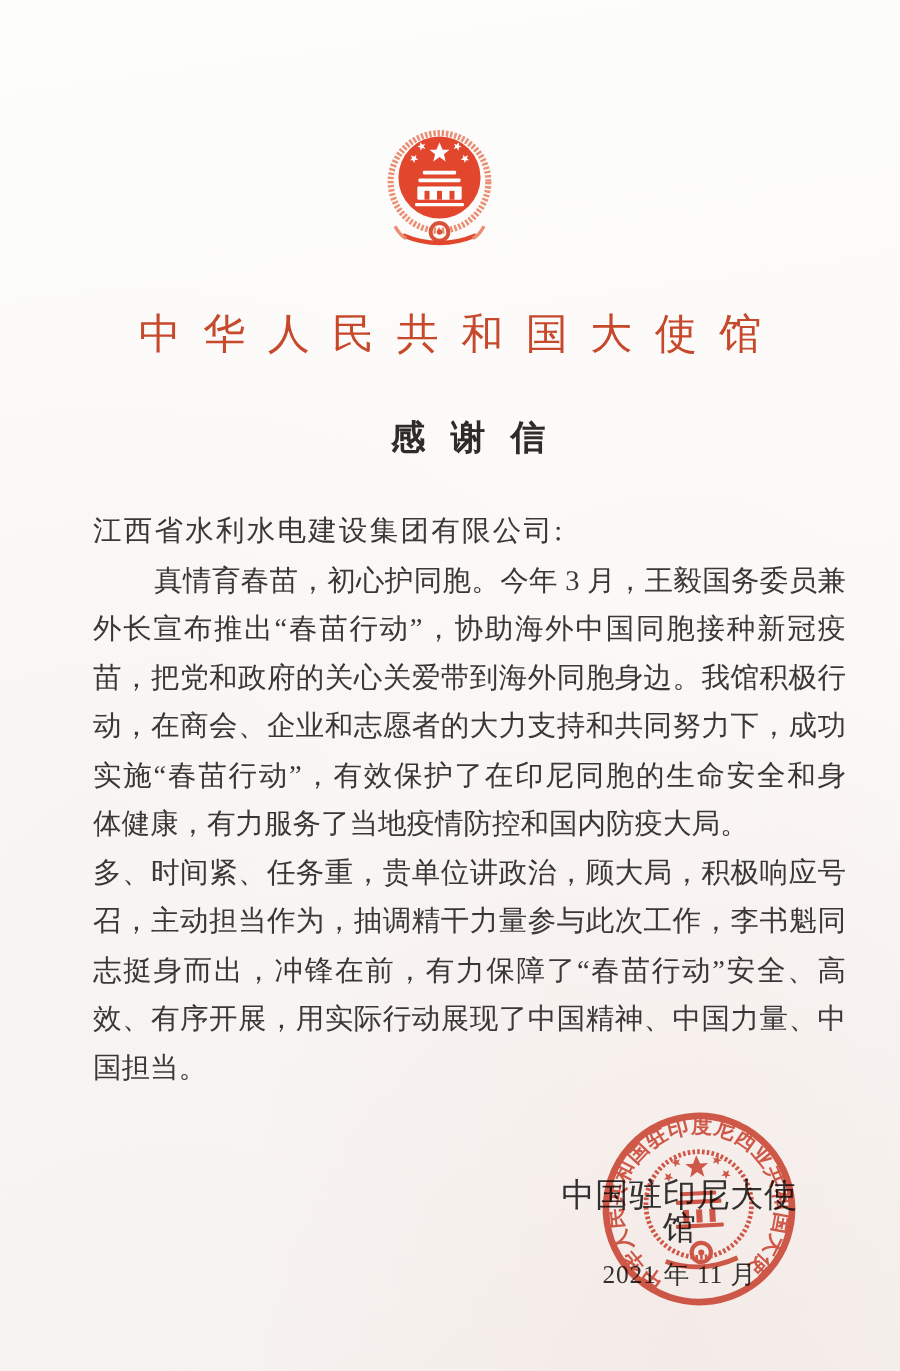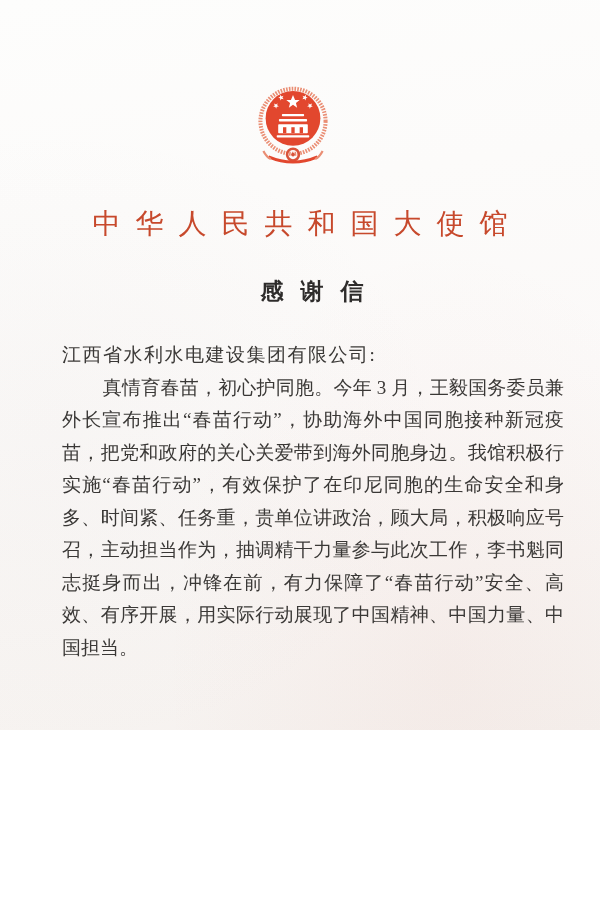--- a/index.html
+++ b/index.html
@@ -1,18 +1,18 @@
 <!DOCTYPE html>
 <html><head>
 <meta charset="utf-8">
 <style>
   html,body{margin:0;padding:0;}
   .page{
     position:relative;
-    width:600px;height:730px;
+    width:600px;height:914px;
     overflow:hidden;
     font-family:"Liberation Serif","DejaVu Serif",serif;
     background:
       radial-gradient(ellipse at 75% 92%, rgba(214,120,105,0.06), transparent 45%),
       radial-gradient(ellipse at 10% 60%, rgba(180,170,165,0.05), transparent 50%),
       linear-gradient(172deg,#fdfdfc 0%,#fbf9f8 55%,#f5f1ee 100%);
   }
   .emblem{
     position:absolute;left:256px;top:78px;width:74px;height:94px;
   }
@@ -89,21 +89,23 @@
 
   <div class="letterhead">中华人民共和国大使馆</div>
 
   <div class="letter-title">感谢信</div>
 
   <div class="body-block">
     <div class="line salutation">江西省水利水电建设集团有限公司:</div>
     <div class="line j indent">真情育春苗，初心护同胞。今年 3 月，王毅国务委员兼</div>
     <div class="line j">外长宣布推出“春苗行动”，协助海外中国同胞接种新冠疫</div>
     <div class="line j">苗，把党和政府的关心关爱带到海外同胞身边。我馆积极行</div>
+    <div class="line j">动，在商会、企业和志愿者的大力支持和共同努力下，成功</div>
     <div class="line j">实施“春苗行动”，有效保护了在印尼同胞的生命安全和身</div>
+    <div class="line">体健康，有力服务了当地疫情防控和国内防疫大局。</div>
     <div class="line j">多、时间紧、任务重，贵单位讲政治，顾大局，积极响应号</div>
     <div class="line j">召，主动担当作为，抽调精干力量参与此次工作，李书魁同</div>
     <div class="line j">志挺身而出，冲锋在前，有力保障了“春苗行动”安全、高</div>
     <div class="line j">效、有序开展，用实际行动展现了中国精神、中国力量、中</div>
     <div class="line">国担当。</div>
   </div>
 
   <div class="sig-block">
     <div class="sig-name">中国驻印尼大使馆</div>
     <div class="sig-date">2021 年 11 月</div>

